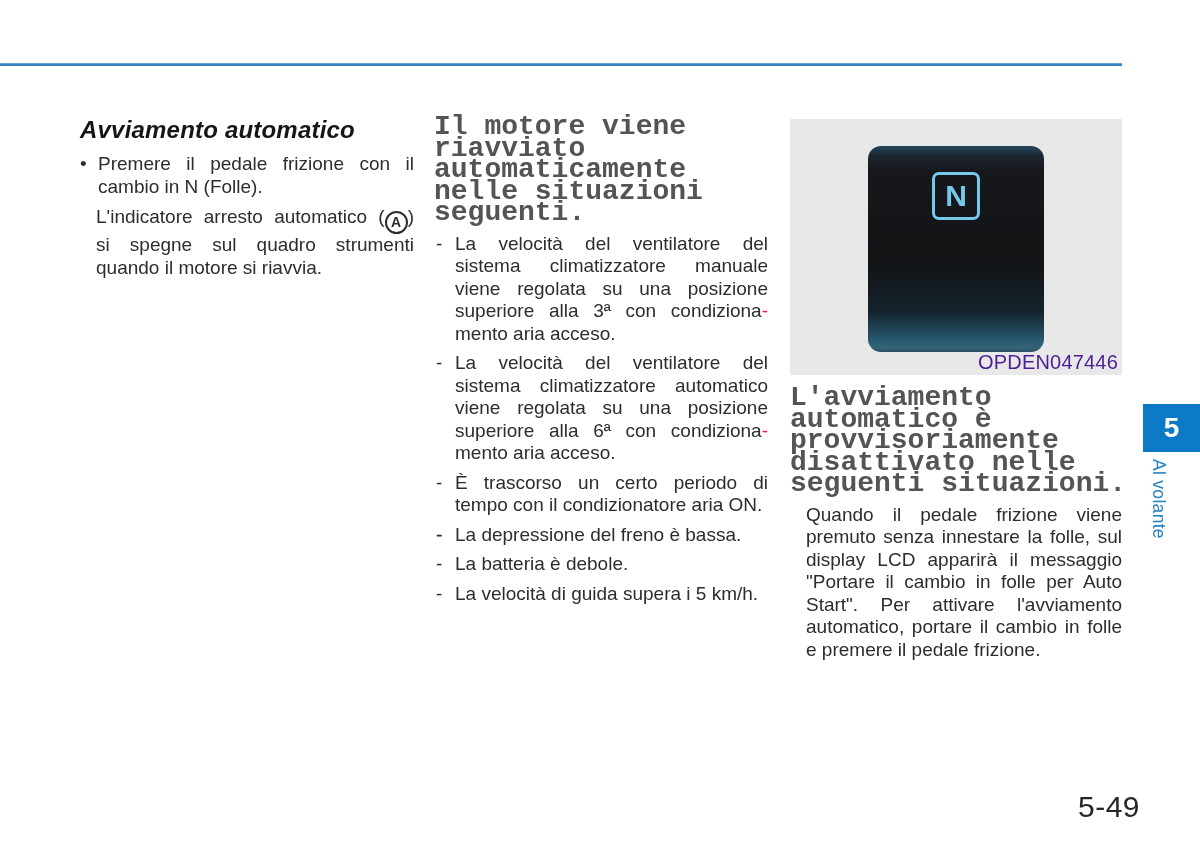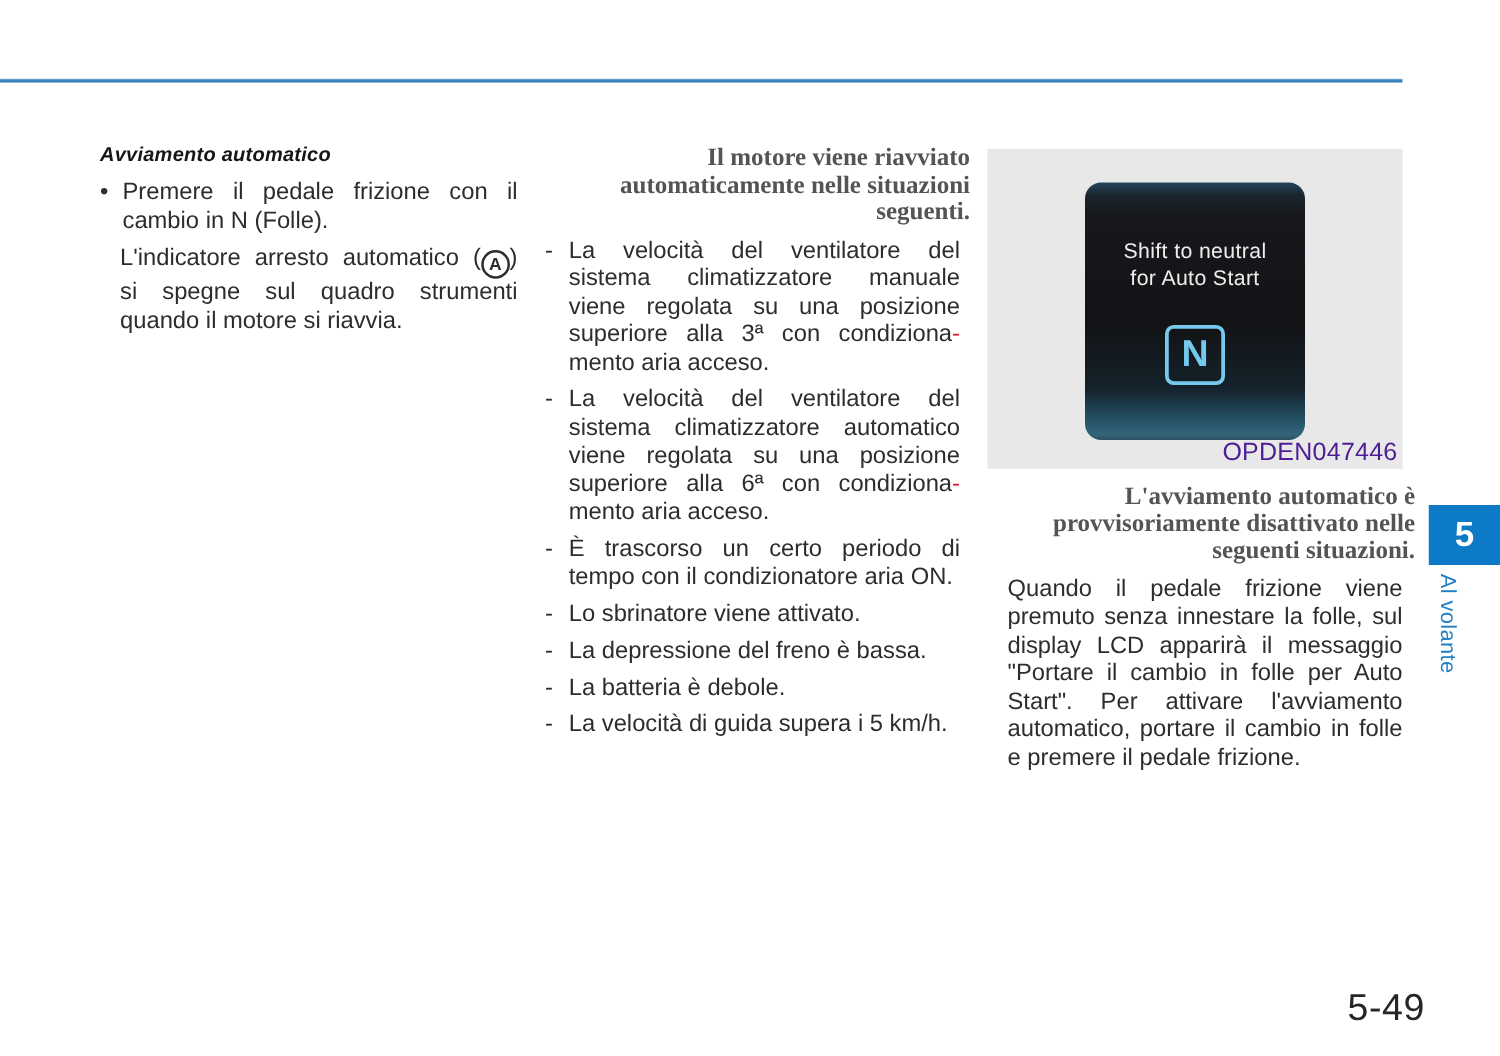--- a/index.html
+++ b/index.html
@@ -10,26 +10,26 @@
   .top-rule{
     position:absolute;left:0;top:63px;width:1122px;height:3px;
     background:linear-gradient(180deg,#7fb4dc 0%,#3d87c6 45%,#2f77b4 100%);
   }
   .col{position:absolute;top:116px;}
   .col1{left:80px;width:334px;}
   .col2{left:434px;width:334px;}
   .col3{left:790px;width:332px;}
 
   .title{
-    margin:0 0 9px 0;font-size:16px;font-weight:bold;font-style:italic;
+    margin:0 0 9px 0;font-size:24px;font-weight:bold;font-style:italic;
     color:#161616;letter-spacing:0.2px;
   }
   .serif-head{
-    margin:0 0 9px 0;font-family:Liberation Serif, serif;font-weight:bold;
-    font-size:20px;line-height:21.5px;color:#545454;width:342px;text-align:right;
+    margin:0 0 9px 0;font-family:Liberation Mono, monospace;font-weight:bold;
+    font-size:28px;line-height:21.5px;color:#545454;width:342px;
   }
   .body-text{font-size:19px;line-height:22.5px;text-align:justify;}
   .bullet-item{position:relative;padding-left:18px;margin:2px 0 8px 0;}
   .bullet-marker{position:absolute;left:0;top:0;}
   .para{margin:8px 0 0 16px;}
   .dash-item{position:relative;padding-left:21px;margin:0 0 7px 0;}
   .dash-marker{position:absolute;left:2px;top:0;}
   .red{color:#e4173c;}
   .a-icon{
     display:inline-block;width:19px;height:19px;border:2px solid #2d2d2d;
@@ -102,21 +102,20 @@
       <span>La velocità del ventilatore del sistema climatizzatore automatico viene regolata su una posizione superiore alla 6ª con condiziona</span><span class="red">-</span><span>mento aria acceso.</span>
     </div>
 
     <div class="body-text dash-item">
       <span class="dash-marker">-</span>
       <span>È trascorso un certo periodo di tempo con il condizionatore aria ON.</span>
     </div>
 
     <div class="body-text dash-item">
       <span class="dash-marker">-</span>
-      <span>Lo sbrinatore viene attivato.</span>
     </div>
 
     <div class="body-text dash-item">
       <span class="dash-marker">-</span>
       <span>La depressione del freno è bassa.</span>
     </div>
 
     <div class="body-text dash-item">
       <span class="dash-marker">-</span>
       <span>La batteria è debole.</span>
@@ -125,22 +124,20 @@
     <div class="body-text dash-item">
       <span class="dash-marker">-</span>
       <span>La velocità di guida supera i 5 km/h.</span>
     </div>
 
   </div>
 
   <div class="col col3">
     <div class="figure-panel">
       <div class="lcd">
-        <div class="lcd-message">Shift to neutral
-for Auto Start</div>
         <div class="n-badge">N</div>
       </div>
       <div class="figure-caption">OPDEN047446</div>
     </div>
     <h3 class="serif-head">L'avviamento automatico è provvisoriamente disattivato nelle seguenti situazioni.</h3>
     <p class="body-text para">Quando il pedale frizione viene premuto senza innestare la folle, sul display LCD apparirà il messaggio "Portare il cambio in folle per Auto Start". Per attivare l'avviamento automatico, portare il cambio in folle e premere il pedale frizione.</p>
   </div>
 
   <div class="chapter-tab">5</div>
   <div class="side-label">Al volante</div>

